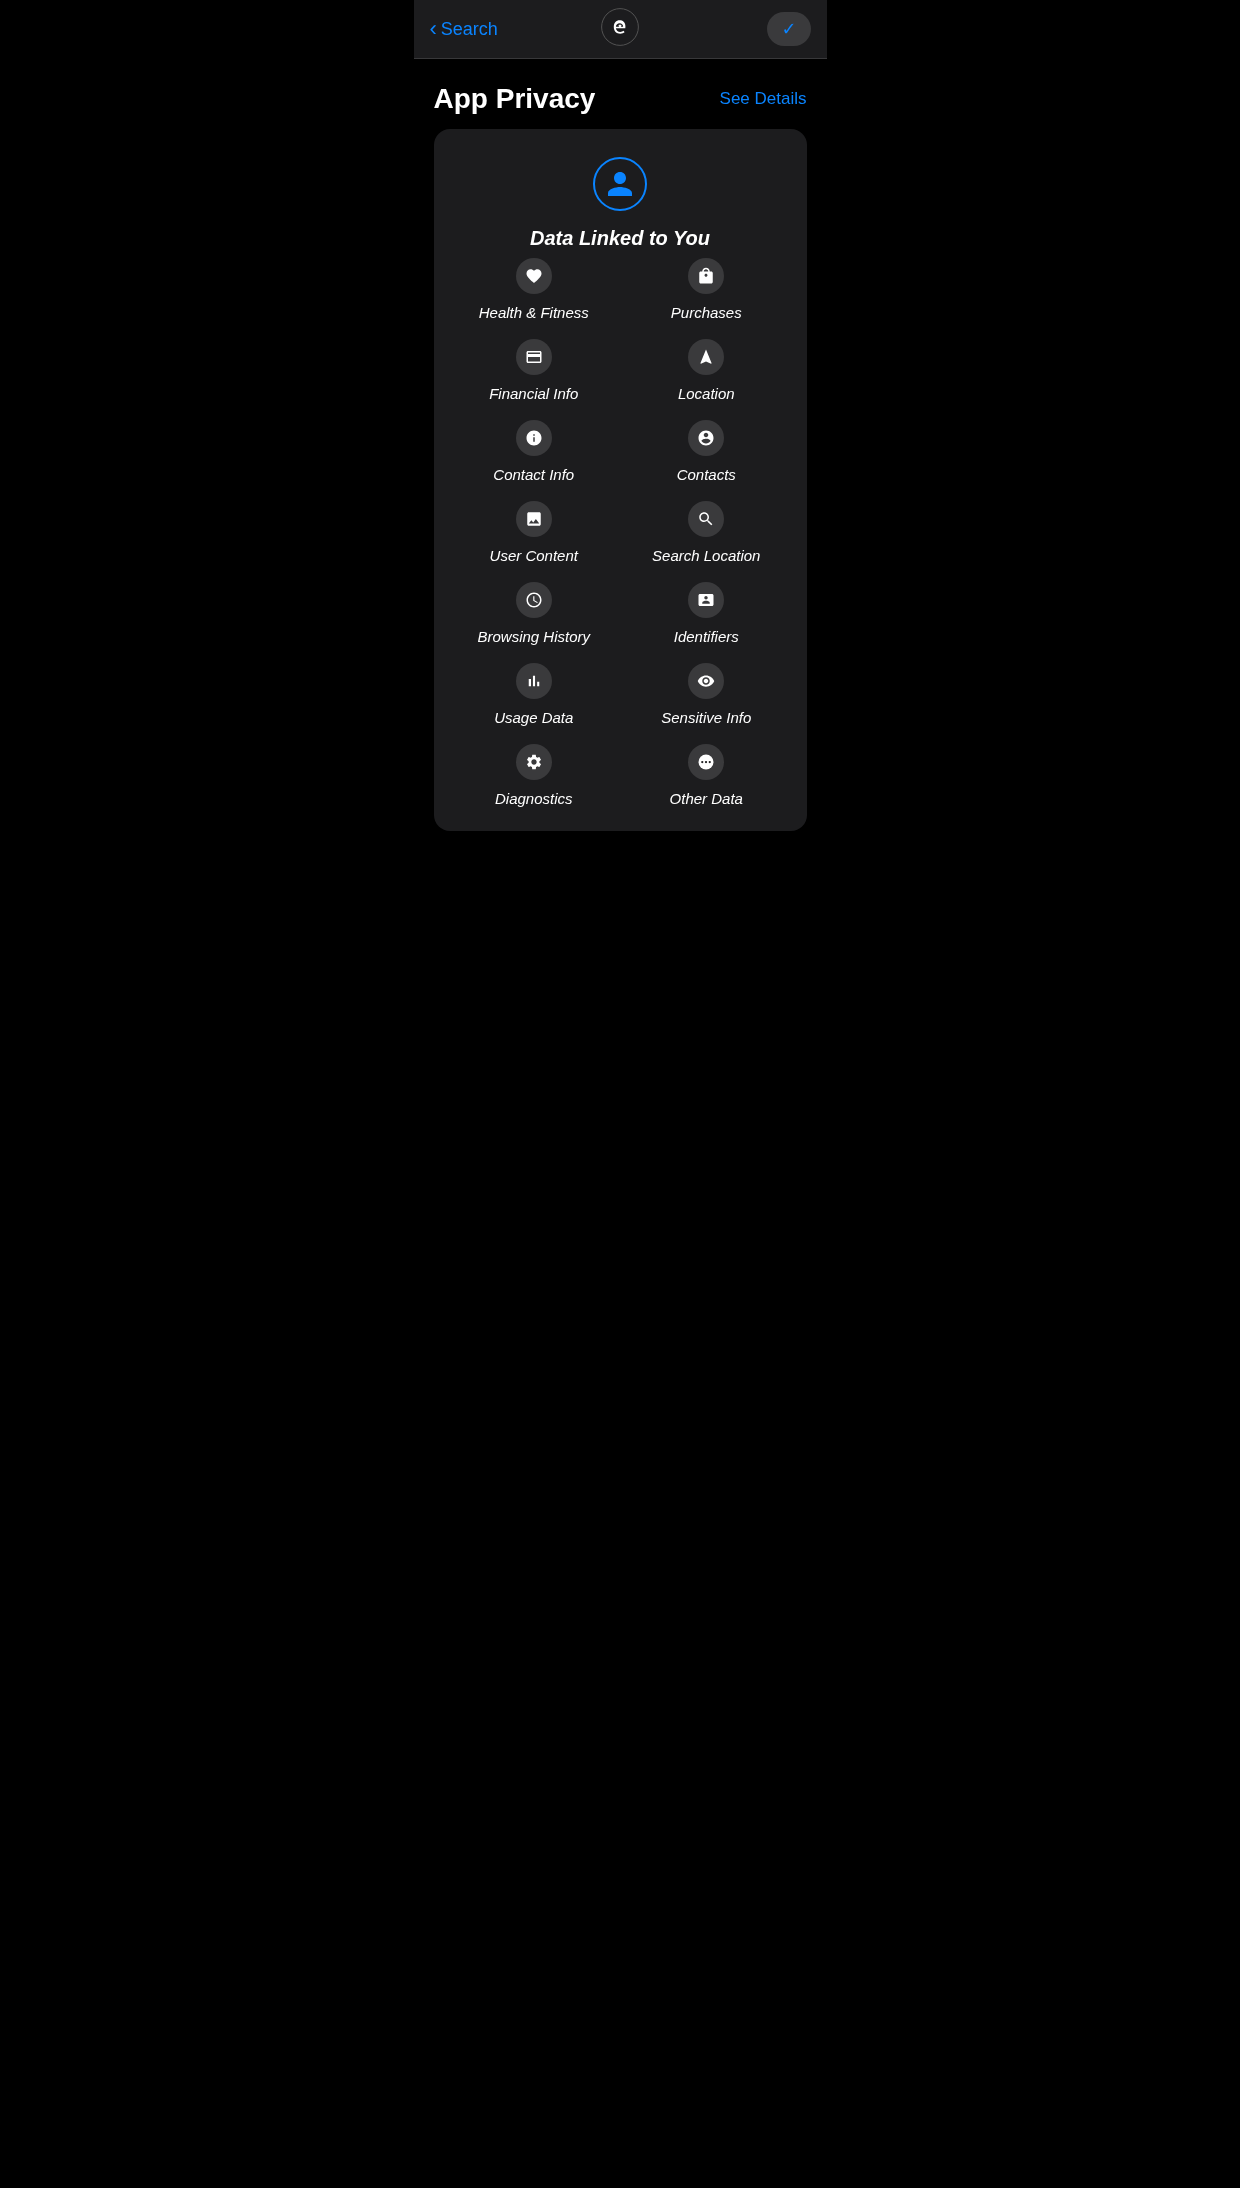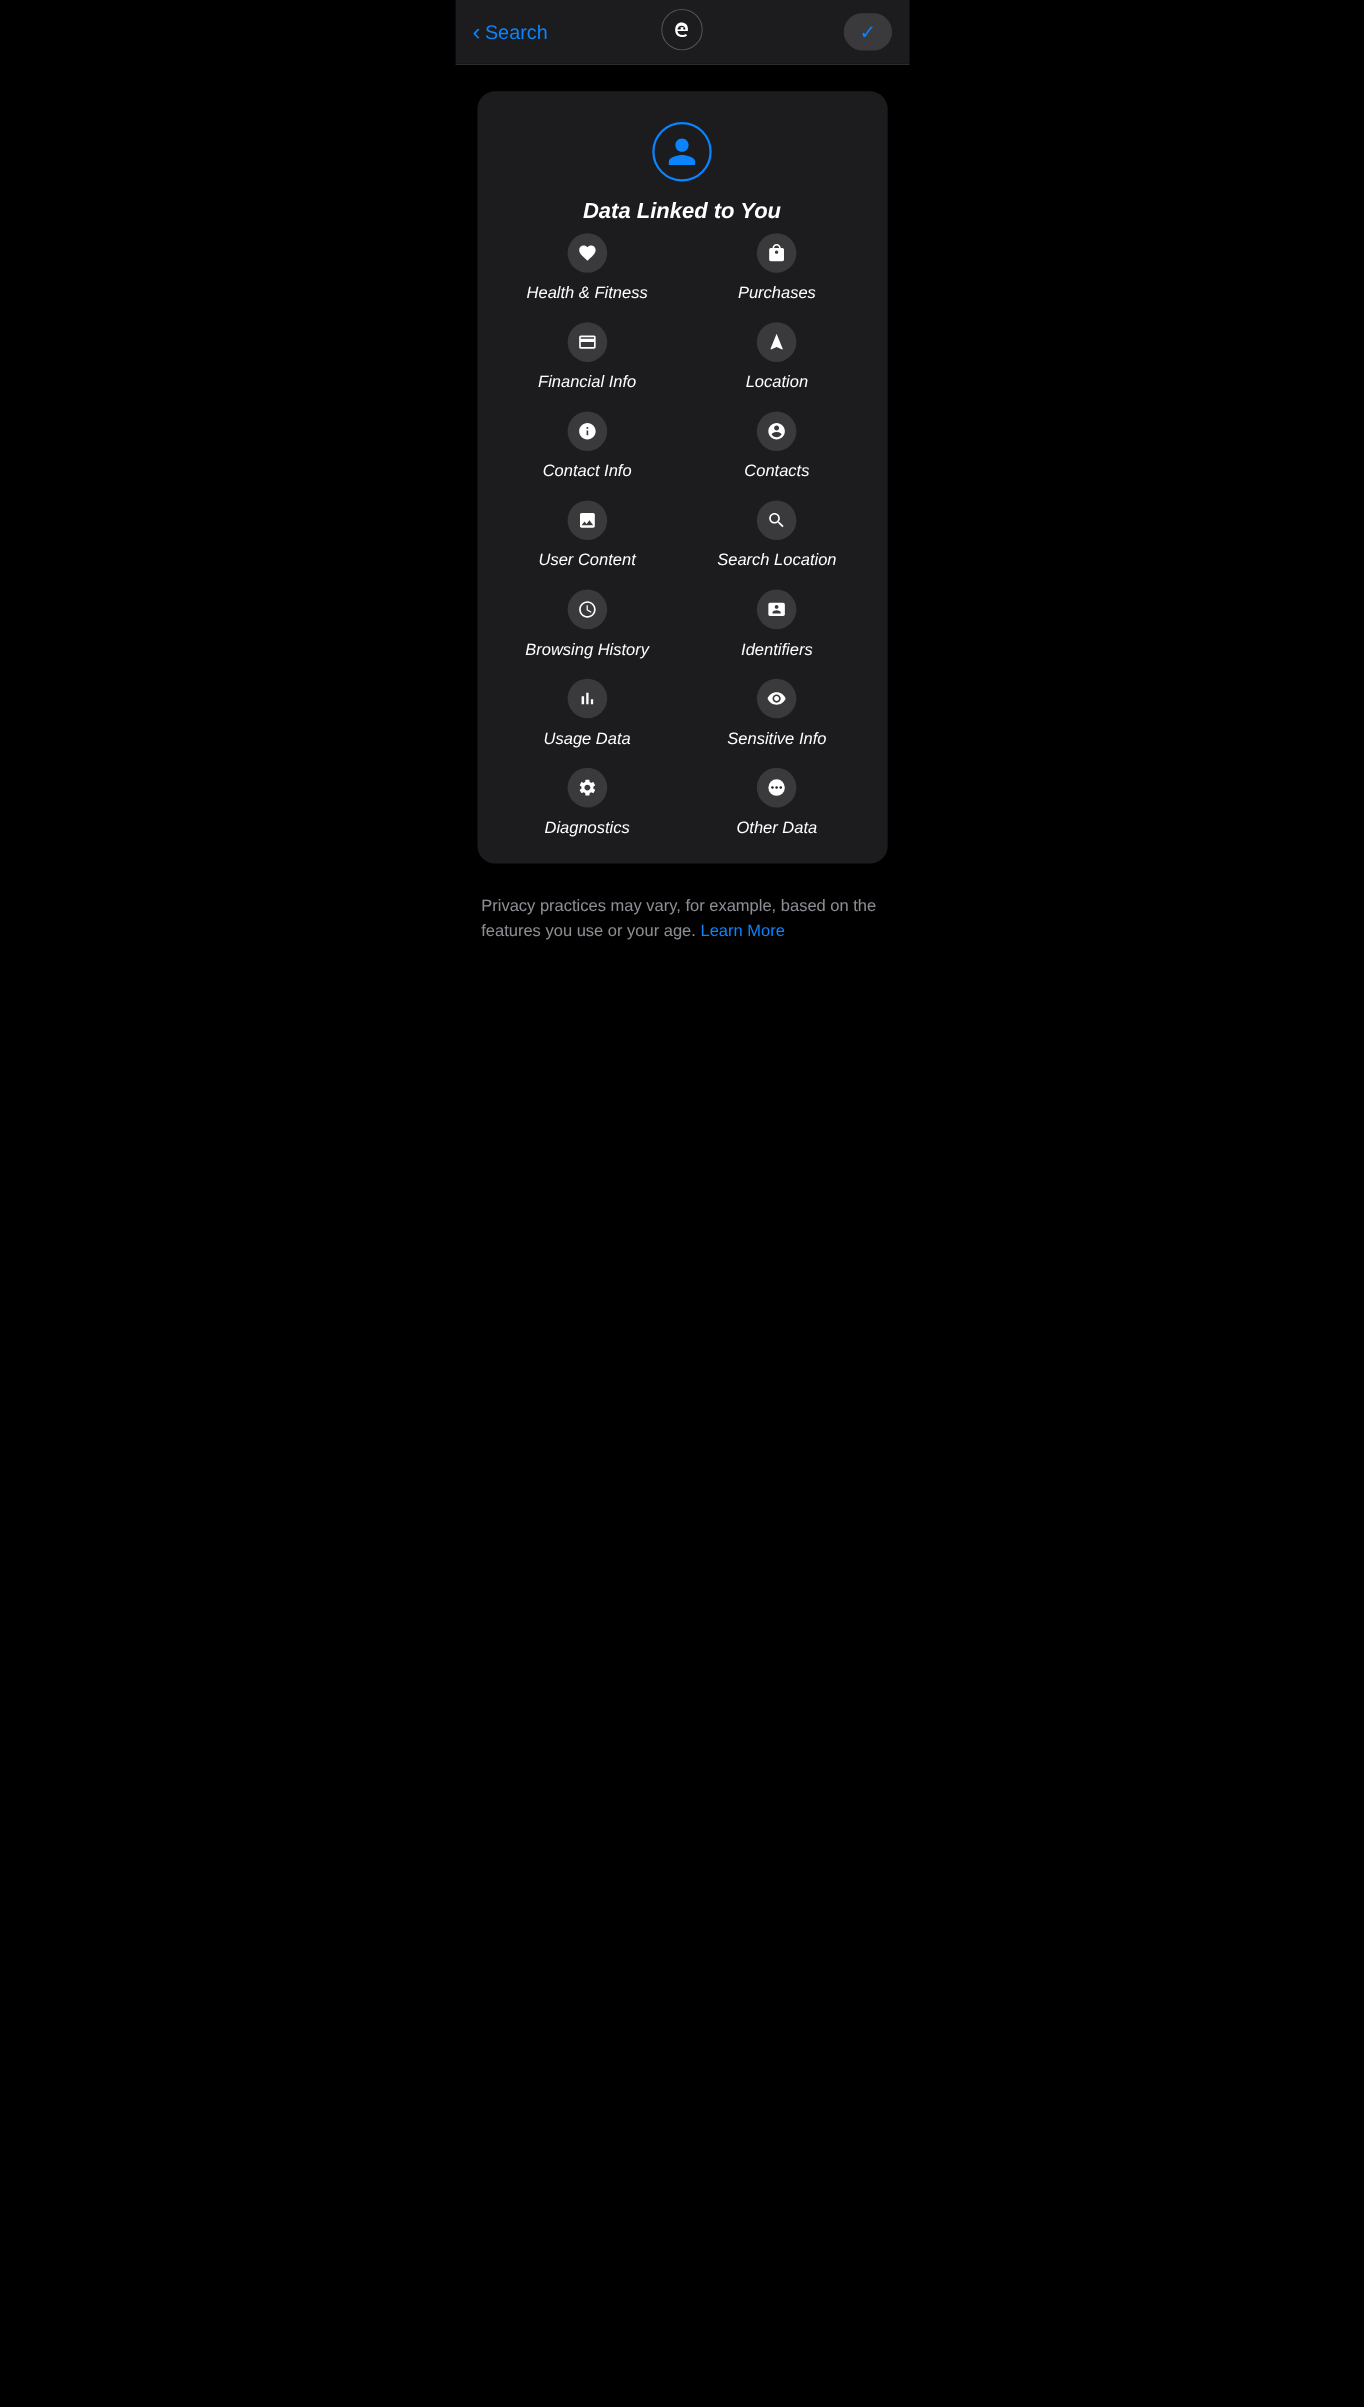--- a/index.html
+++ b/index.html
@@ -221,20 +221,24 @@
   </div>
   <button class="nav-done-btn">
     <span class="checkmark">✓</span>
   </button>
 </div>
 
 <div class="divider"></div>
 
 <div class="main-content">
 
+  <div class="privacy-header">
+    <h1 class="privacy-title">App Privacy</h1>
+    <a class="see-details-link">See Details</a>
+  </div>
 
 
   <div class="data-card">
 
     <div class="card-icon-wrap">
       <div class="user-icon-circle">
         <svg class="user-icon-svg" viewBox="0 0 24 24">
           <path d="M12 12c2.7 0 4.8-2.1 4.8-4.8S14.7 2.4 12 2.4 7.2 4.5 7.2 7.2 9.3 12 12 12zm0 2.4c-3.2 0-9.6 1.6-9.6 4.8v2.4h19.2v-2.4c0-3.2-6.4-4.8-9.6-4.8z"></path>
         </svg>
       </div>
@@ -369,17 +373,14 @@
               <circle cx="12" cy="12" r="1.5" fill="#1c1c1e"></circle>
               <circle cx="17" cy="12" r="1.5" fill="#1c1c1e"></circle>
             </svg>
         </div>
         <span class="data-item-label">Other Data</span>
       </div>
 
     </div>
   </div>
 
-  <p class="footer-text">
-    <span>Privacy practices may vary, for example, based on the features you use or your age. </span><a>Learn More</a>
-  </p>
 
 </div>
 
 </body></html>

